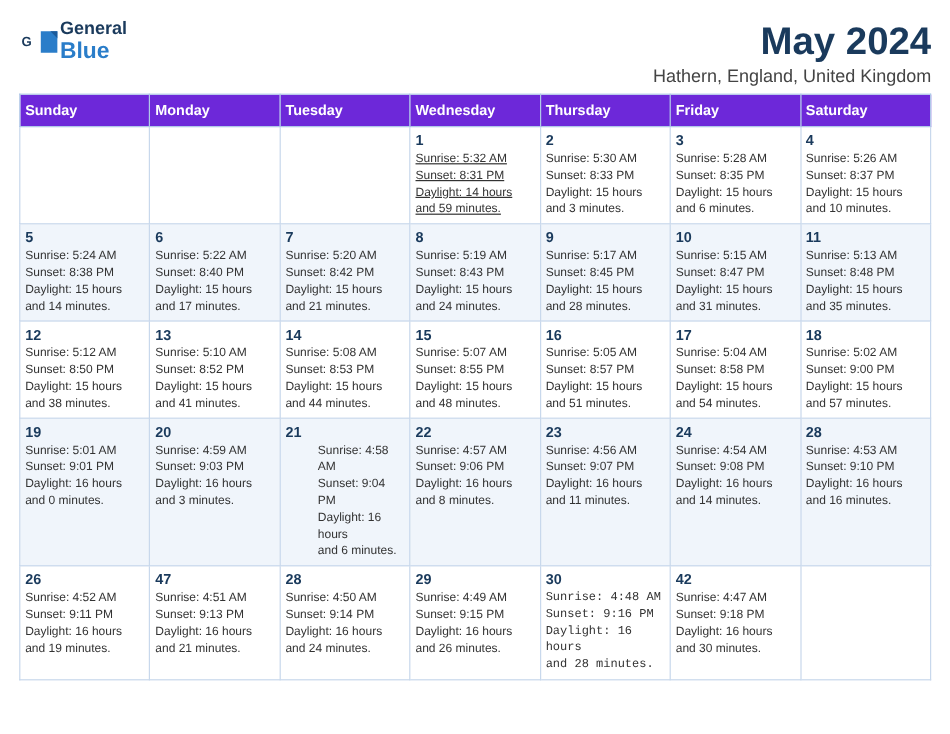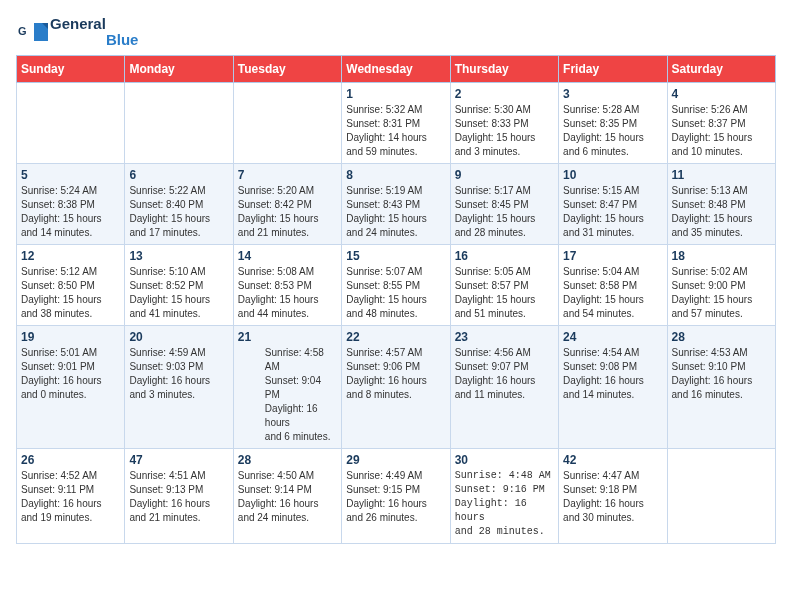--- a/index.html
+++ b/index.html
@@ -38,21 +38,21 @@
       font-size: 15px;
       color: #444;
       margin-top: 2px;
     }
     .calendar {
       width: 100%;
       border-collapse: collapse;
       font-size: 11px;
     }
     .calendar th {
-      background: #ef4444;
+      background: #6d28d9;
       color: #fff;
       padding: 6px 4px;
       text-align: left;
       font-size: 12px;
       font-weight: bold;
       border: 1px solid #b0c8e8;
     }
     .calendar td {
       border: 1px solid #c8d8ec;
       vertical-align: top;
@@ -81,25 +81,29 @@
 <body>
 
 <div class="header">
   <div class="logo">
     <div class="logo-row">
       <svg width="32" height="22" viewBox="0 0 32 22">
         <polygon points="18,2 32,2 32,20 18,20" fill="#2a7dc9"></polygon>
         <polygon points="26,2 32,8 32,2" fill="#1a5a9a"></polygon>
         <text x="2" y="14" font-size="11" font-weight="bold" fill="#1a3a5c" font-family="Arial">G</text>
       </svg>
-      <span style="display:flex; flex-direction:row; line-height:1.1;">
+      <span style="display:flex; flex-direction:column; line-height:1.1;">
         <span style="font-size:15px; font-weight:bold; color:#1a3a5c;">General</span>
-        <span style="font-size:15px; font-weight:bold; color:#2a7dc9;margin-top:16px;">Blue</span>
+        <span style="font-size:19px; font-weight:bold; color:#2a7dc9;">Blue</span>
       </span>
     </div>
+  </div>
+  <div class="title-block">
+    <div class="month-year">May 2024</div>
+    <div class="location">Hathern, England, United Kingdom</div>
   </div>
 </div>
 
 <table class="calendar">
   <thead>
     <tr>
     <th>Sunday</th>
         <th>Monday</th>
         <th>Tuesday</th>
         <th>Wednesday</th>
@@ -108,21 +112,21 @@
         <th>Saturday</th>
       </tr>
   </thead>
   <tbody id="calendar-body">
   <tr>
         <td class="empty"></td>
         <td class="empty"></td>
         <td class="empty"></td>
         <td>
           <div class="day-num">1</div>
-          <div class="day-detail" style="white-space: pre-line;">Sunrise: 5:32 AM
+          <div class="day-detail" style="white-space: pre-line; text-decoration: underline;">Sunrise: 5:32 AM
 Sunset: 8:31 PM
 Daylight: 14 hours
 and 59 minutes.</div>
         </td>
         <td>
           <div class="day-num">2</div>
           <div class="day-detail" style="white-space: pre-line;">Sunrise: 5:30 AM
 Sunset: 8:33 PM
 Daylight: 15 hours
 and 3 minutes.</div>

